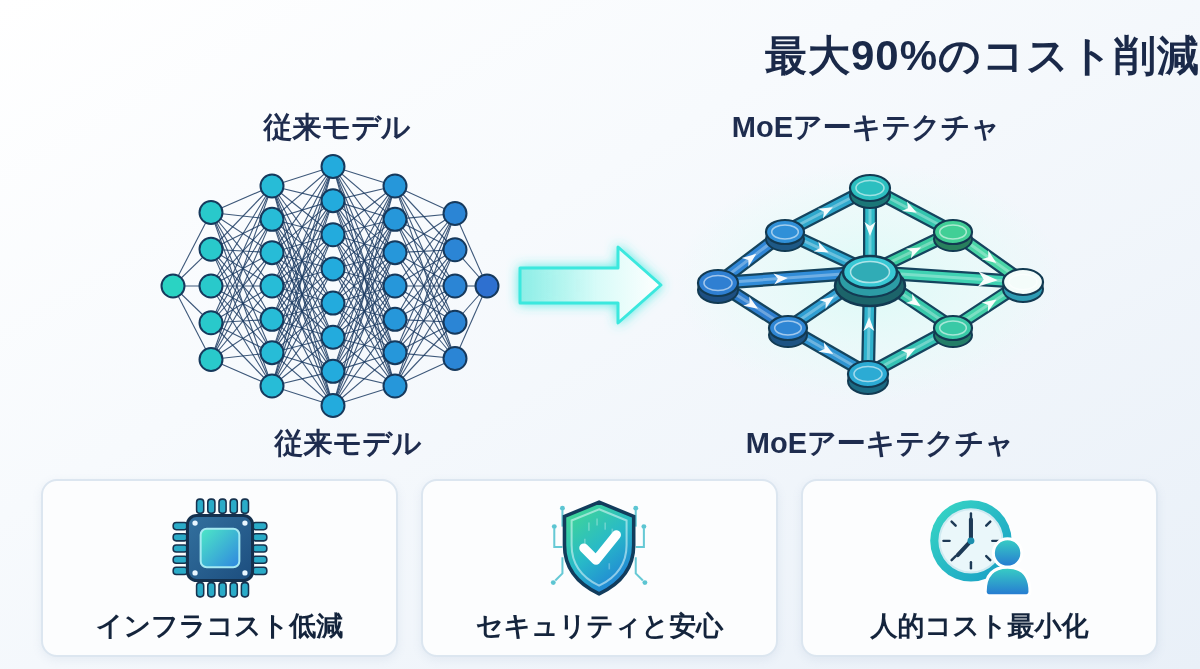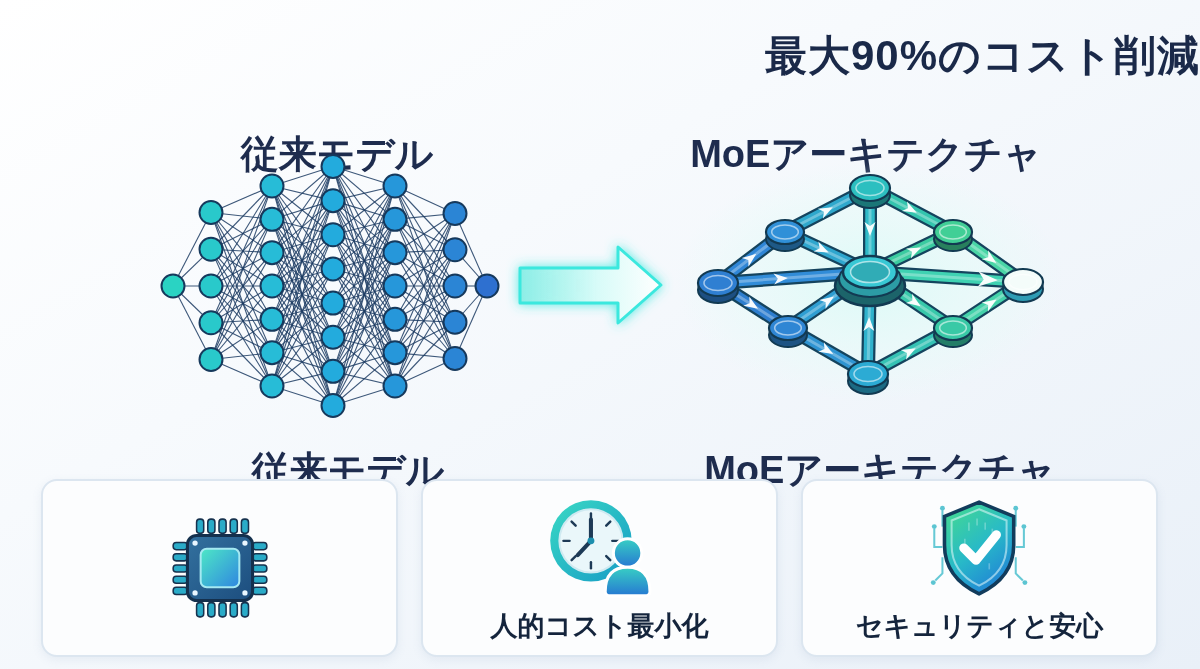--- a/index.html
+++ b/index.html
@@ -7,21 +7,21 @@
     position:relative;width:1200px;height:669px;overflow:hidden;
     background:linear-gradient(150deg,#ffffff 0%,#f7fafd 38%,#e9f0f8 100%);
     font-family:"Liberation Sans",sans-serif;
   }
   .title{
     position:absolute;top:28px;left:0;right:0;text-align:right;
     font-size:42px;font-weight:800;color:#1a2949;letter-spacing:1px;
   }
   .dlabel{
     position:absolute;transform:translateX(-50%);
-    font-size:38px;font-weight:700;color:#1e2c4e;white-space:nowrap;margin-top:21px;
+    font-size:29px;font-weight:700;color:#1e2c4e;white-space:nowrap;
   }
   #label-trad-top{left:337px;top:108px;}
   #label-moe-top{left:866px;top:108px;}
   #label-trad-bottom{left:348px;top:424px;}
   #label-moe-bottom{left:880px;top:424px;}
   #diagram-svg{position:absolute;left:0;top:0;}
   .cards{
     position:absolute;left:41px;top:479px;width:1117px;height:178px;
     display:flex;gap:23px;
   }
@@ -432,53 +432,21 @@
             <rect x="87" y="63" width="14" height="7" rx="3"></rect>
           <rect x="87" y="74" width="14" height="7" rx="3"></rect>
         </g>
         <rect x="23" y="23" width="64" height="64" rx="9" fill="url(#chipBody)" stroke="#14304d" stroke-width="3"></rect>
         <rect x="36" y="36" width="38" height="38" rx="6" fill="url(#chipInner)" stroke="#a5e9f2" stroke-width="2"></rect>
         <circle cx="30.5" cy="30.5" r="2.6" fill="#e9f6ff"></circle>
           <circle cx="79.5" cy="30.5" r="2.6" fill="#e9f6ff"></circle>
         <circle cx="30.5" cy="79.5" r="2.6" fill="#e9f6ff"></circle>
           <circle cx="79.5" cy="79.5" r="2.6" fill="#e9f6ff"></circle>
       </svg>
-    </div>
-
-    <div class="card">
-      <svg class="card-icon" viewBox="0 0 120 110">
-        <defs>
-          <linearGradient id="ringGrad" x1="0" y1="0" x2="1" y2="1">
-            <stop offset="0" stop-color="#3ad9c4"></stop>
-              <stop offset="1" stop-color="#169bc6"></stop>
-          </linearGradient>
-          <linearGradient id="personGrad" x1="0" y1="0" x2="0" y2="1">
-            <stop offset="0" stop-color="#38cfc4"></stop>
-              <stop offset="1" stop-color="#2678d2"></stop>
-          </linearGradient>
-        </defs>
-        <circle cx="52" cy="48" r="40" fill="url(#ringGrad)"></circle>
-        <circle cx="52" cy="48" r="31" fill="#eaf7fa" stroke="#cfeaf1" stroke-width="2"></circle>
-        <g stroke="#1d3a56" stroke-width="2.4" stroke-linecap="round">
-          <line x1="52" y1="21" x2="52" y2="27"></line>
-            <line x1="52" y1="69" x2="52" y2="75"></line>
-          <line x1="25" y1="48" x2="31" y2="48"></line>
-            <line x1="73" y1="48" x2="79" y2="48"></line>
-          <line x1="33" y1="29" x2="37" y2="33"></line>
-            <line x1="67" y1="63" x2="71" y2="67"></line>
-          <line x1="71" y1="29" x2="67" y2="33"></line>
-            <line x1="37" y1="63" x2="33" y2="67"></line>
-        </g>
-        <line x1="52" y1="48" x2="52" y2="27" stroke="#1d3a56" stroke-width="4" stroke-linecap="round"></line>
-        <line x1="52" y1="48" x2="39" y2="62" stroke="#1d3a56" stroke-width="4" stroke-linecap="round"></line>
-        <circle cx="52" cy="48" r="3.4" fill="#1d8fae"></circle>
-        <circle cx="88" cy="60" r="14" fill="url(#personGrad)" stroke="#ffffff" stroke-width="3"></circle>
-        <path d="M66,98 Q66,74 88,74 Q110,74 110,98 Q110,102 105,102 L71,102 Q66,102 66,98 Z" fill="url(#personGrad)" stroke="#ffffff" stroke-width="3"></path>
-      </svg>
-      <div class="card-label">人的コスト最小化</div>
+      <div class="card-label">インフラコスト低減</div>
     </div>
 
     <div class="card">
       <svg class="card-icon" viewBox="0 0 120 110">
         <defs>
           <linearGradient id="shieldGrad" x1="0.2" y1="0" x2="0.8" y2="1">
             <stop offset="0" stop-color="#42d894"></stop>
             <stop offset="0.5" stop-color="#28b9c8"></stop>
             <stop offset="1" stop-color="#1f7ad8"></stop>
           </linearGradient>
@@ -507,14 +475,47 @@
           <line x1="66" y1="30" x2="66" y2="37"></line>
             <line x1="73" y1="36" x2="73" y2="43"></line>
           <line x1="46" y1="46" x2="46" y2="52"></line>
             <line x1="70" y1="70" x2="70" y2="76"></line>
         </g>
         <path d="M45,55 L57,67 L77,42" fill="none" stroke="#ffffff" stroke-width="9" stroke-linecap="round" stroke-linejoin="round"></path>
       </svg>
       <div class="card-label">セキュリティと安心</div>
     </div>
 
+    <div class="card">
+      <svg class="card-icon" viewBox="0 0 120 110">
+        <defs>
+          <linearGradient id="ringGrad" x1="0" y1="0" x2="1" y2="1">
+            <stop offset="0" stop-color="#3ad9c4"></stop>
+              <stop offset="1" stop-color="#169bc6"></stop>
+          </linearGradient>
+          <linearGradient id="personGrad" x1="0" y1="0" x2="0" y2="1">
+            <stop offset="0" stop-color="#38cfc4"></stop>
+              <stop offset="1" stop-color="#2678d2"></stop>
+          </linearGradient>
+        </defs>
+        <circle cx="52" cy="48" r="40" fill="url(#ringGrad)"></circle>
+        <circle cx="52" cy="48" r="31" fill="#eaf7fa" stroke="#cfeaf1" stroke-width="2"></circle>
+        <g stroke="#1d3a56" stroke-width="2.4" stroke-linecap="round">
+          <line x1="52" y1="21" x2="52" y2="27"></line>
+            <line x1="52" y1="69" x2="52" y2="75"></line>
+          <line x1="25" y1="48" x2="31" y2="48"></line>
+            <line x1="73" y1="48" x2="79" y2="48"></line>
+          <line x1="33" y1="29" x2="37" y2="33"></line>
+            <line x1="67" y1="63" x2="71" y2="67"></line>
+          <line x1="71" y1="29" x2="67" y2="33"></line>
+            <line x1="37" y1="63" x2="33" y2="67"></line>
+        </g>
+        <line x1="52" y1="48" x2="52" y2="27" stroke="#1d3a56" stroke-width="4" stroke-linecap="round"></line>
+        <line x1="52" y1="48" x2="39" y2="62" stroke="#1d3a56" stroke-width="4" stroke-linecap="round"></line>
+        <circle cx="52" cy="48" r="3.4" fill="#1d8fae"></circle>
+        <circle cx="88" cy="60" r="14" fill="url(#personGrad)" stroke="#ffffff" stroke-width="3"></circle>
+        <path d="M66,98 Q66,74 88,74 Q110,74 110,98 Q110,102 105,102 L71,102 Q66,102 66,98 Z" fill="url(#personGrad)" stroke="#ffffff" stroke-width="3"></path>
+      </svg>
+      <div class="card-label">人的コスト最小化</div>
+    </div>
+
   </div>
 </div>
 
 </body></html>

